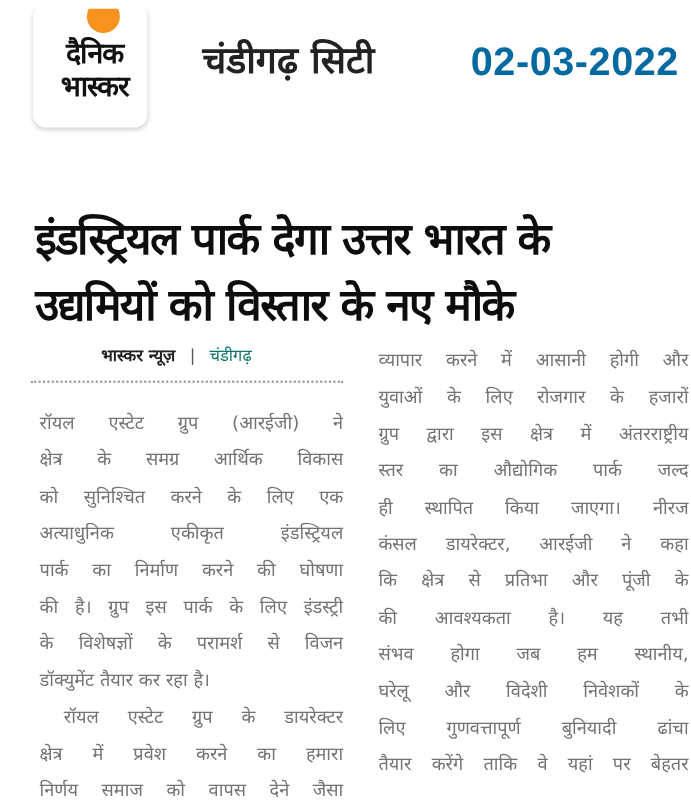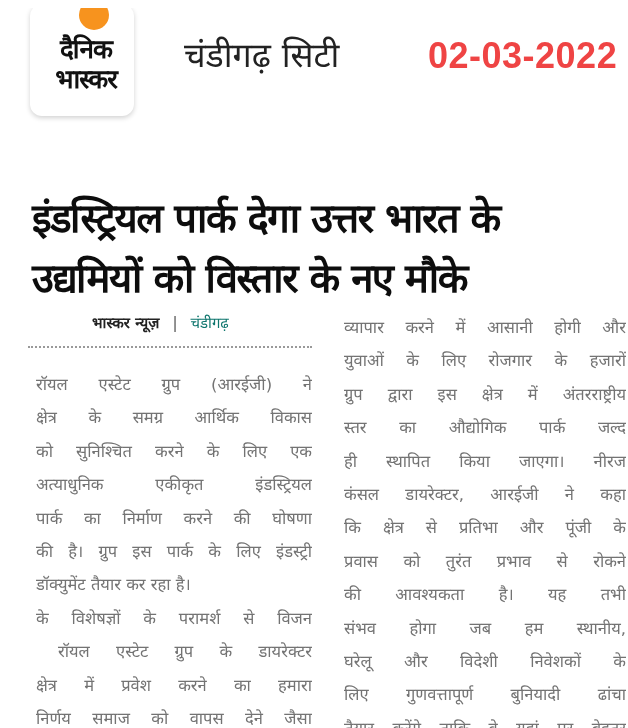--- a/index.html
+++ b/index.html
@@ -20,26 +20,26 @@
     .logo-text {
       position: absolute; left: 0; width: 104px; text-align: center;
       font-family: "DejaVu Sans", sans-serif; font-weight: bold; color: #111;
       letter-spacing: -1px;
     }
     .logo-line1 { top: 26px; font-size: 26px; line-height: 30px; }
     .logo-line2 { top: 56px; font-size: 26px; line-height: 30px; }
 
     .city-title {
       position: absolute; left: 168px; top: 16px;
-      font-size: 34px; font-weight: normal; color: #222; line-height: 46px; text-align: center;
+      font-size: 34px; font-weight: bold; color: #222; line-height: 46px; text-align: center;
     }
     .date-label {
       position: absolute; left: 412px; top: 18px;
       font-family: "Liberation Sans", sans-serif; font-size: 36px; font-weight: bold;
-      color: #ef4444; line-height: 44px; letter-spacing: 0.5px;
+      color: #0369a1; line-height: 44px; letter-spacing: 0.5px;
     }
 
     .article { position: absolute; left: 0; top: 150px; width: 580px; height: 578px; }
     .right-rule {
       position: absolute; left: 623px; top: 6px; width: 3px; height: 572px;
       background: #8a8a8a;
     }
     .headline {
       position: absolute; left: 12px; top: 20px; width: 600px;
       font-family: "DejaVu Sans", sans-serif; font-weight: bold; font-size: 40px;
@@ -97,35 +97,34 @@
   </div>
   <div class="dotted-rule"></div>
 
   <div class="column col-left">
     <span class="col-line">रॉयल एस्टेट ग्रुप (आरईजी) ने</span>
     <span class="col-line">क्षेत्र के समग्र आर्थिक विकास</span>
     <span class="col-line">को सुनिश्चित करने के लिए एक</span>
     <span class="col-line">अत्याधुनिक एकीकृत इंडस्ट्रियल</span>
     <span class="col-line">पार्क का निर्माण करने की घोषणा</span>
     <span class="col-line">की है। ग्रुप इस पार्क के लिए इंडस्ट्री</span>
+    <span class="col-line">के विशेषज्ञों के परामर्श से विजन</span>
     <span class="col-line last">डॉक्युमेंट तैयार कर रहा है।</span>
-    <span class="col-line">के विशेषज्ञों के परामर्श से विजन</span>
     <span class="col-line indent">रॉयल एस्टेट ग्रुप के डायरेक्टर</span>
     <span class="col-line">क्षेत्र में प्रवेश करने का हमारा</span>
     <span class="col-line">निर्णय समाज को वापस देने जैसा</span>
   </div>
 
   <div class="column col-right">
     <span class="col-line">व्यापार करने में आसानी होगी और</span>
     <span class="col-line">युवाओं के लिए रोजगार के हजारों</span>
     <span class="col-line">ग्रुप द्वारा इस क्षेत्र में अंतरराष्ट्रीय</span>
     <span class="col-line">स्तर का औद्योगिक पार्क जल्द</span>
     <span class="col-line">ही स्थापित किया जाएगा। नीरज</span>
     <span class="col-line">कंसल डायरेक्टर, आरईजी ने कहा</span>
     <span class="col-line">कि क्षेत्र से प्रतिभा और पूंजी के</span>
-    <span class="col-line">प्रवास को तुरंत प्रभाव से रोकने</span>
     <span class="col-line">की आवश्यकता है। यह तभी</span>
     <span class="col-line">संभव होगा जब हम स्थानीय,</span>
     <span class="col-line">घरेलू और विदेशी निवेशकों के</span>
     <span class="col-line">लिए गुणवत्तापूर्ण बुनियादी ढांचा</span>
     <span class="col-line">तैयार करेंगे ताकि वे यहां पर बेहतर</span>
   </div>
 </div>
 
 </body></html>

